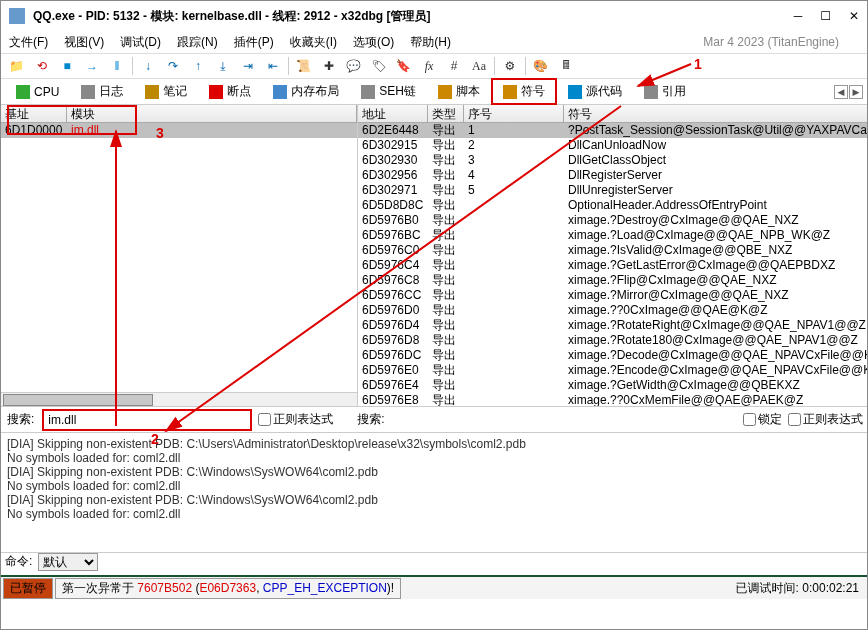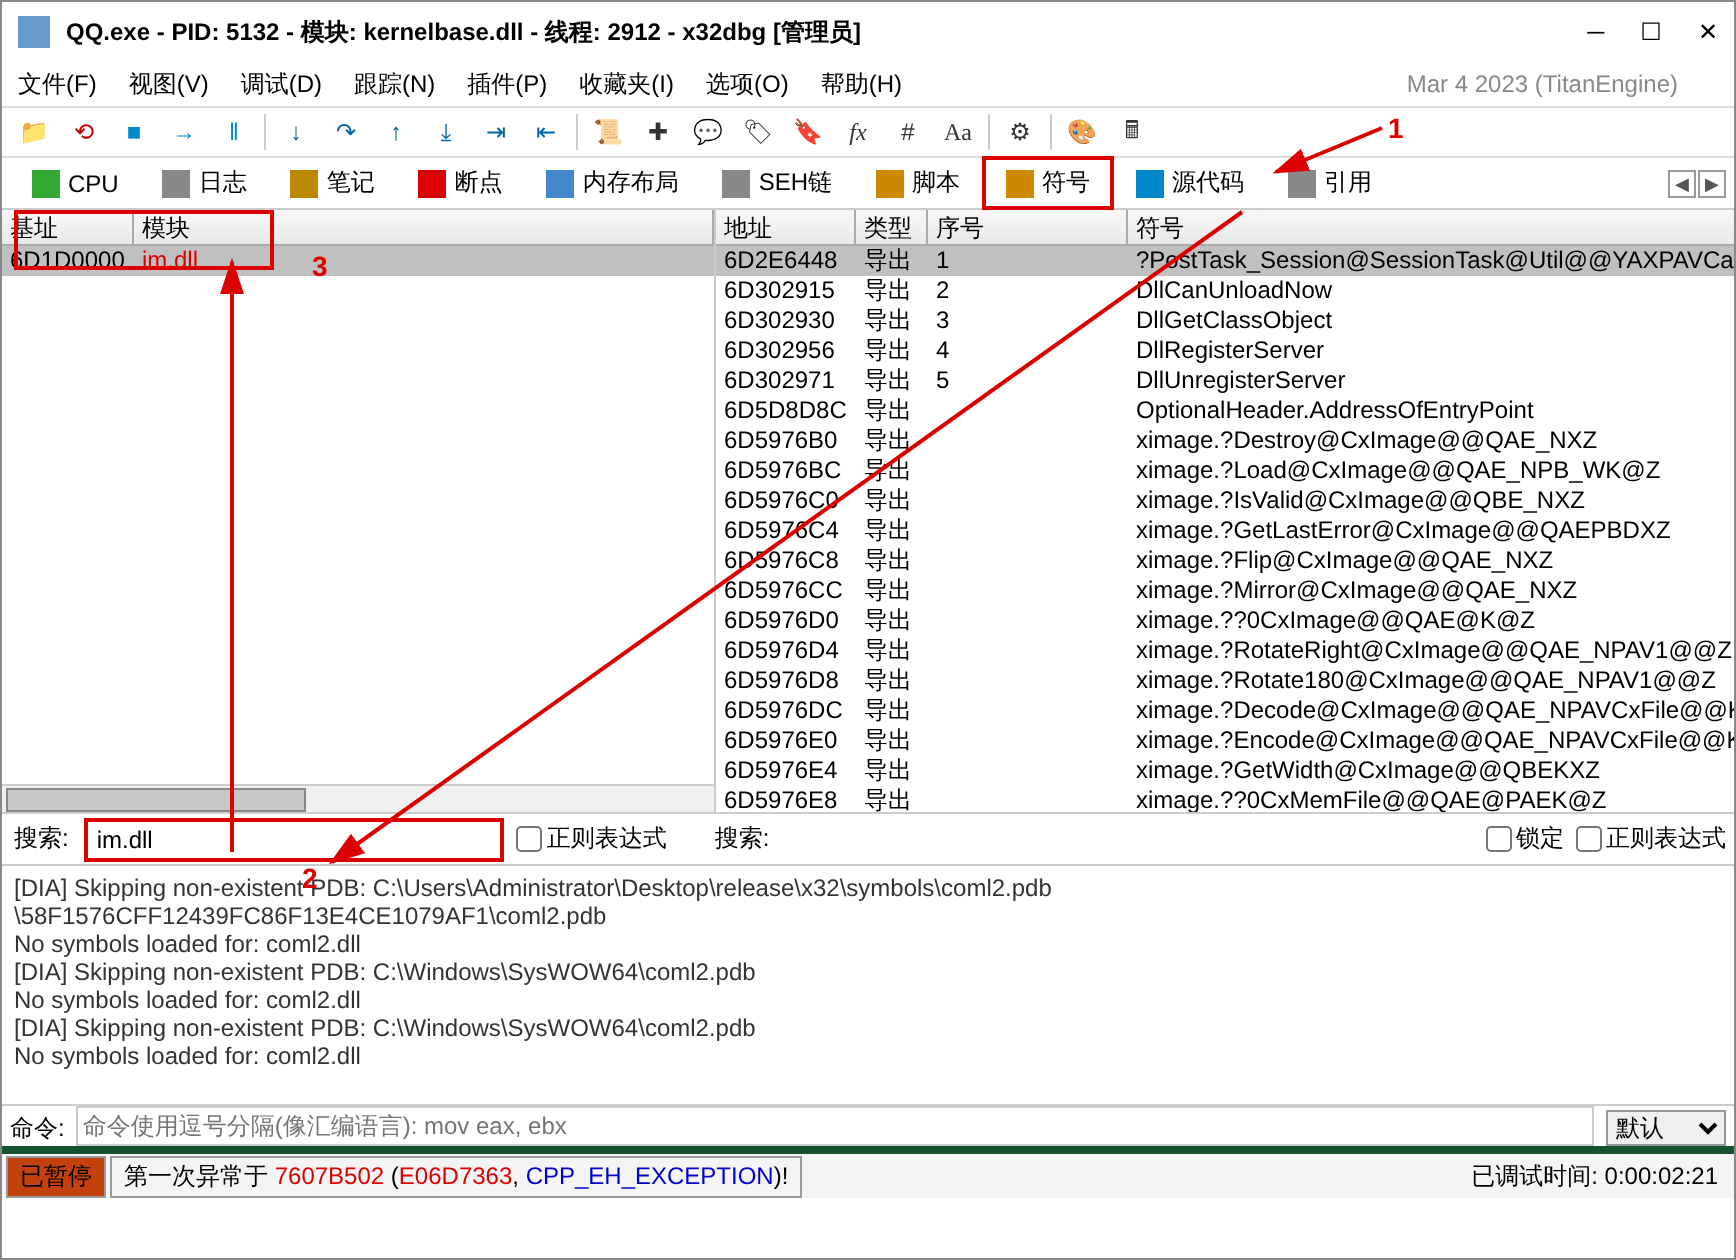--- a/index.html
+++ b/index.html
@@ -33,21 +33,21 @@
 .tblrow.selrow .red{color:#d00}
 .lscroll{position:absolute;bottom:0;left:0;right:0;height:14px;background:#f0f0f0;border-top:1px solid #ccc;display:flex;align-items:center}
 .lscroll .thumb{height:12px;background:#c8c8c8;border:1px solid #888}
 .searchrow{height:26px;display:flex;align-items:center;padding:2px 4px;border-bottom:1px solid #ccc;gap:6px}
 .searchrow .lbl{padding:0 2px}
 .searchrow input[type=text]{border:1px solid #7a9;padding:2px 4px;font-size:12px}
 .searchrow input.boxed{border:2px solid #d00}
 .searchrow label{display:flex;gap:2px}
 .logpane{height:120px;overflow:auto;padding:4px 6px;background:#fff;font-family:Consolas,monospace;font-size:12px;color:#333;border-bottom:1px solid #ccc}
 .logpane div{white-space:pre}
-.cmdrow{height:24px;display:flex;align-items:flex-end;padding:0 4px;border-bottom:4px solid #14532d;gap:6px}
+.cmdrow{height:24px;display:flex;align-items:flex-start;padding:0 4px;border-bottom:2px solid #14532d;gap:6px}
 .cmdrow .lbl{font-size:12px}
 .cmdrow input{flex:1;border:1px solid #ccc;padding:2px;color:#888}
 .cmdrow select{width:60px;border:1px solid #999;font-size:12px}
 .statusbar{height:22px;display:flex;align-items:center;background:#f4f4f4}
 .statusbar .chip{padding:1px 6px;border:1px solid #999;margin-left:2px}
 .statusbar .paused{background:#c2410c}
 .statusbar .red{color:#d00}
 .statusbar .blue{color:#00c}
 .statusbar .right{margin-left:auto;margin-right:8px}
 .annot{position:absolute;color:#d00;font-size:14px;font-weight:bold}
@@ -312,31 +312,29 @@
       <span>锁定</span>
     </label>
   <label>
       <input type="checkbox" style="">
       <span>正则表达式</span>
     </label>
 </div>
 
 <div class="logpane" id="logpane">
     <div>[DIA] Skipping non-existent PDB: C:\Users\Administrator\Desktop\release\x32\symbols\coml2.pdb</div>
-    <div>\58F1576CFF12439FC86F13E4CE1079AF1\coml2.pdb</div>
     <div>No symbols loaded for: coml2.dll</div>
     <div>[DIA] Skipping non-existent PDB: C:\Windows\SysWOW64\coml2.pdb</div>
     <div>No symbols loaded for: coml2.dll</div>
     <div>[DIA] Skipping non-existent PDB: C:\Windows\SysWOW64\coml2.pdb</div>
     <div>No symbols loaded for: coml2.dll</div>
   </div>
 
 <div class="cmdrow">
   <span class="lbl">命令:</span>
-  <input type="text" placeholder="命令使用逗号分隔(像汇编语言): mov eax, ebx" style="">
   <select><option>默认</option></select>
 </div>
 
 <div class="statusbar">
   <span class="chip paused">已暂停</span>
   <span class="chip">
     <span>第一次异常于</span>
     <span class="red">7607B502</span>
     (<span class="red">E06D7363</span>,
     <span class="blue">CPP_EH_EXCEPTION</span>)!

